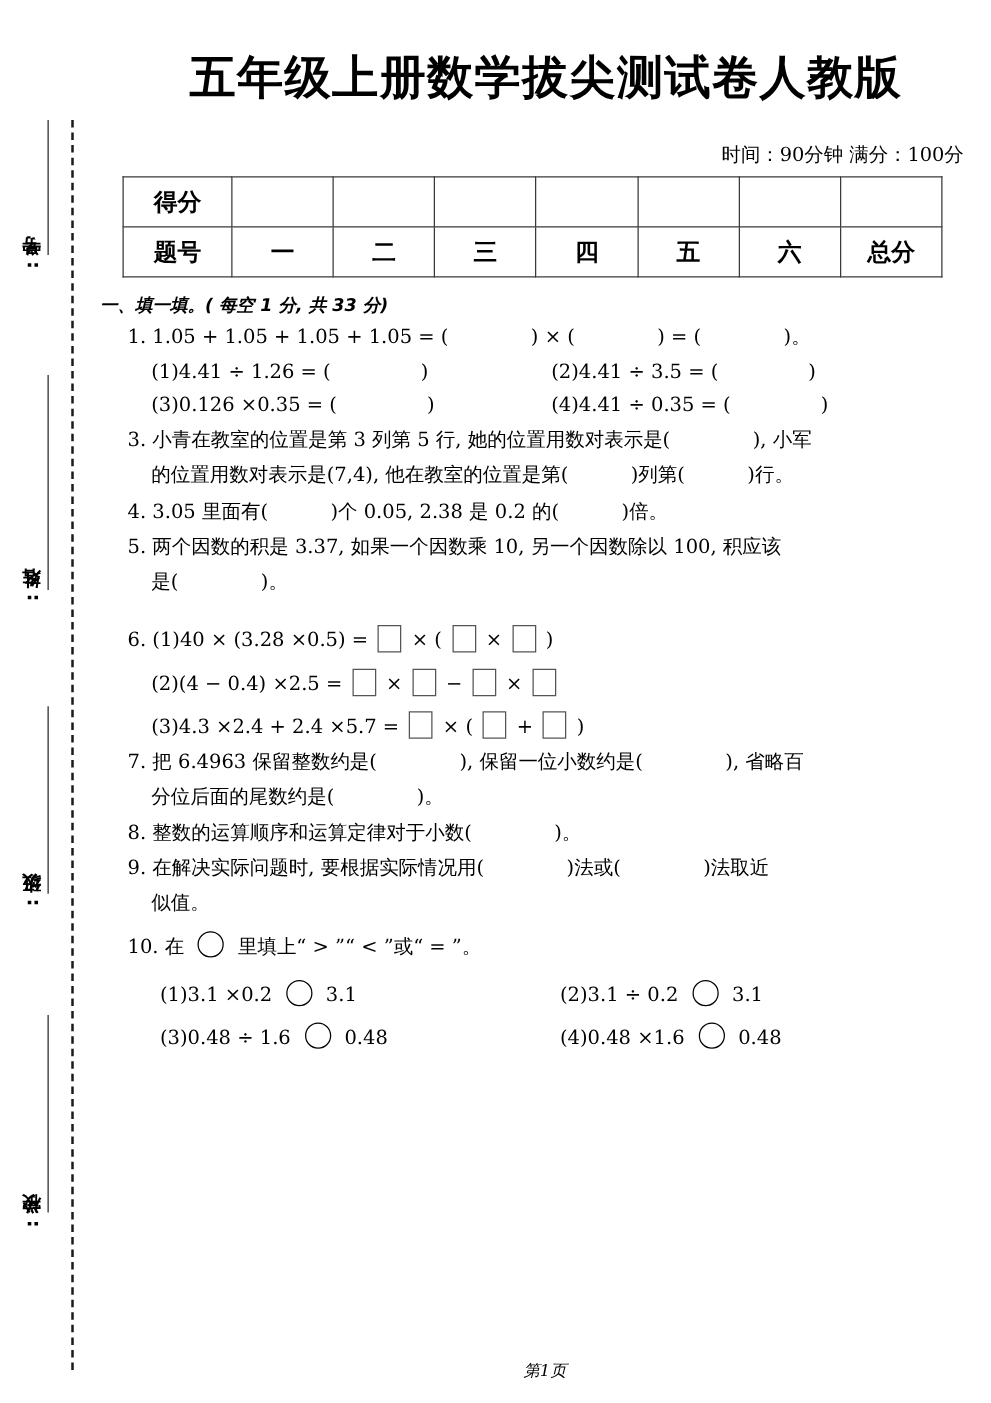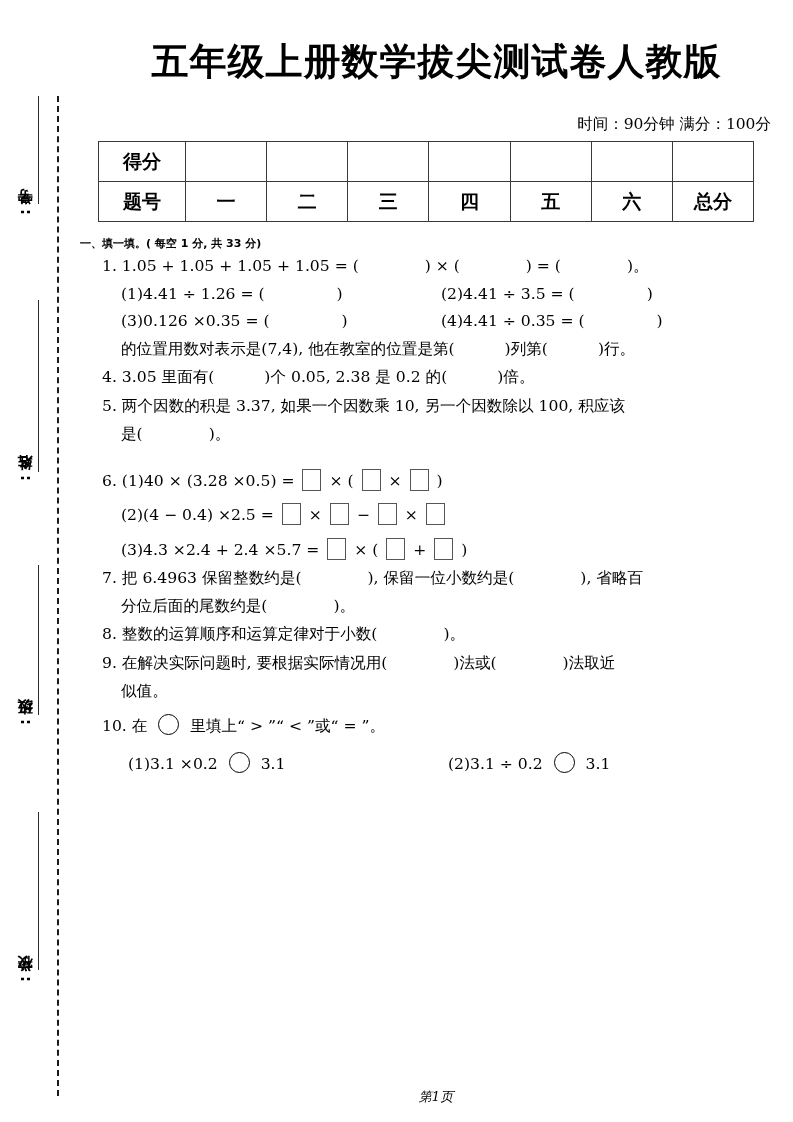--- a/index.html
+++ b/index.html
@@ -102,24 +102,25 @@
     font-size: 19px;
     font-weight: bold;
     font-family: "DejaVu Serif", "Liberation Serif", serif;
   }
   #score-table td.rowhead { width: 84px; }
 
   
   .section-head {
     margin: 14px 0 0 0;
     padding-left: 0px;
-    font-size: 11px;
+    font-size: 14px;
     font-weight: bold;
     font-family: "DejaVu Sans", "Liberation Sans", sans-serif;
     letter-spacing: 0px;
+    font-style: italic;
   }
 
   .q {
     font-size: 15.6px;
     line-height: 1.62;
     margin: 3px 0 0 0;
     padding-left: 22px;
     text-indent: -0px;
   }
   .q-indent { padding-left: 41px; }
@@ -245,20 +246,26 @@
   </div>
   <div class="subrow">
     <div class="col">
       <span>(3)</span><span>0.126 ×0.35 = (</span><span class="blank-l"></span><span>)</span>
     </div>
     <div class="col">
       <span>(4)</span><span>4.41 ÷ 0.35 = (</span><span class="blank-l"></span><span>)</span>
     </div>
   </div>
 
+  <div class="q">
+    <span>3.</span>
+    <span>小青在教室的位置是第 3 列第 5 行, 她的位置用数对表示是(</span>
+    <span class="blank-m"></span>
+    <span>), 小军</span>
+  </div>
   <div class="q q-indent">
     <span>的位置用数对表示是(7,4), 他在教室的位置是第(</span>
     <span class="blank-s"></span>
     <span>)列第(</span>
     <span class="blank-s"></span>
     <span>)行。</span>
   </div>
 
   <div class="q">
     <span>4.</span>
@@ -357,15 +364,27 @@
       <span class="acircle"></span>
       <span>3.1</span>
     </div>
     <div class="col">
       <span>(2)</span><span>3.1 ÷ 0.2</span>
       <span class="acircle"></span>
       <span>3.1</span>
     </div>
   </div>
 
+  <div class="cmp-row">
+    <div class="col">
+      <span>(3)</span><span>0.48 ÷ 1.6</span>
+      <span class="acircle"></span>
+      <span>0.48</span>
+    </div>
+    <div class="col">
+      <span>(4)</span><span>0.48 ×1.6</span>
+      <span class="acircle"></span>
+      <span>0.48</span>
+    </div>
+  </div>
 
   <div class="footer">第1页</div>
 </div>
 
 </body></html>

